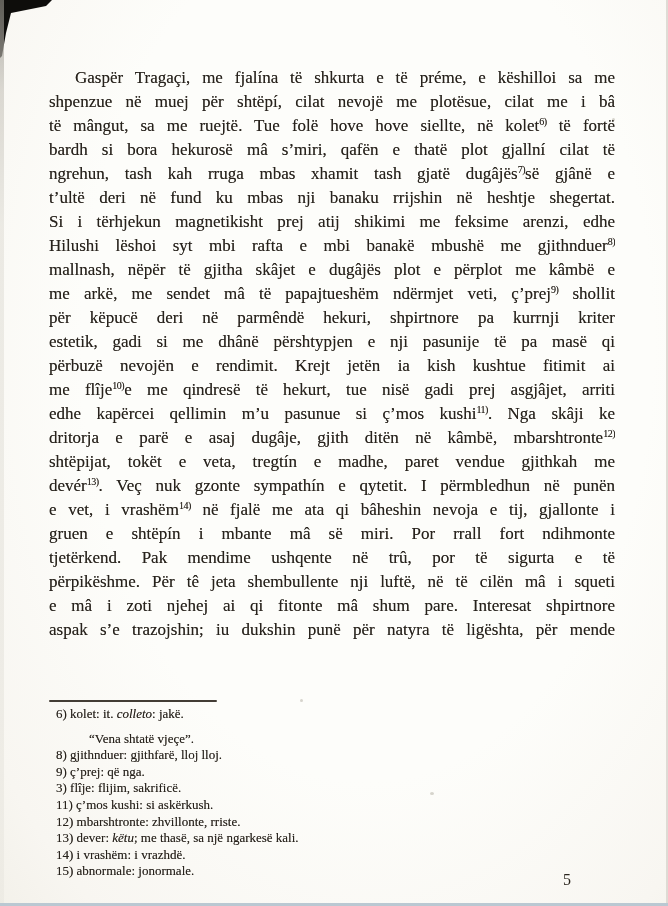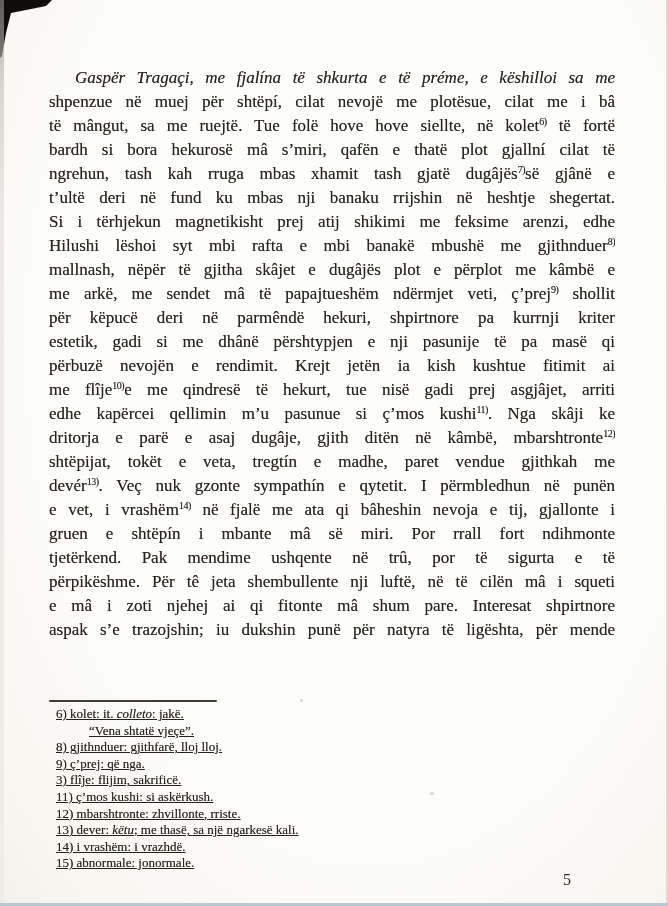--- a/index.html
+++ b/index.html
@@ -31,32 +31,31 @@
   
   .body-text{
     position:absolute;left:49px;top:66px;width:566px;
     font-size:17px;line-height:24px;
     text-shadow:0 0 .5px rgba(46,40,33,.55);
   }
   .bodyline{
     text-align:justify;text-align-last:justify;
     height:24px;overflow:hidden;
   }
-  .bodyline:first-child{text-indent:26px;font-style:italic;}
+  .bodyline:first-child{text-indent:26px;}
   .body-text sup,.fn sup{font-size:10px;line-height:0;vertical-align:6px;letter-spacing:-.5px;}
   
   .fn-sep{position:absolute;left:49px;top:700px;width:168px;height:2px;background:#433d35;border-radius:1px;}
   .footnotes{
     position:absolute;left:56px;top:706px;width:588px;
     font-size:13px;line-height:16.6px;
     text-shadow:0 0 .4px rgba(46,40,33,.5);
-    text-decoration:underline;
   }
   .fnline{white-space:nowrap;}
-  .fnline.cont{padding-left:33px;}
+  .fnline.cont{padding-left:33px;margin-top:8px;}
   .page-number{position:absolute;left:563px;top:871px;font-size:16px;color:#2b261f;}
 </style>
 </head>
 <body>
 
 <div class="page">
   <div class="corner-artifact"></div>
   <div class="left-edge"></div>
   <div class="right-edge"></div>
   <div class="bottom-edge"></div>

